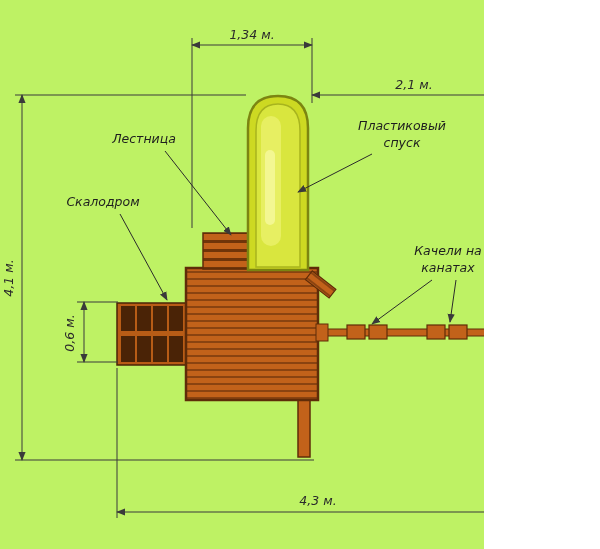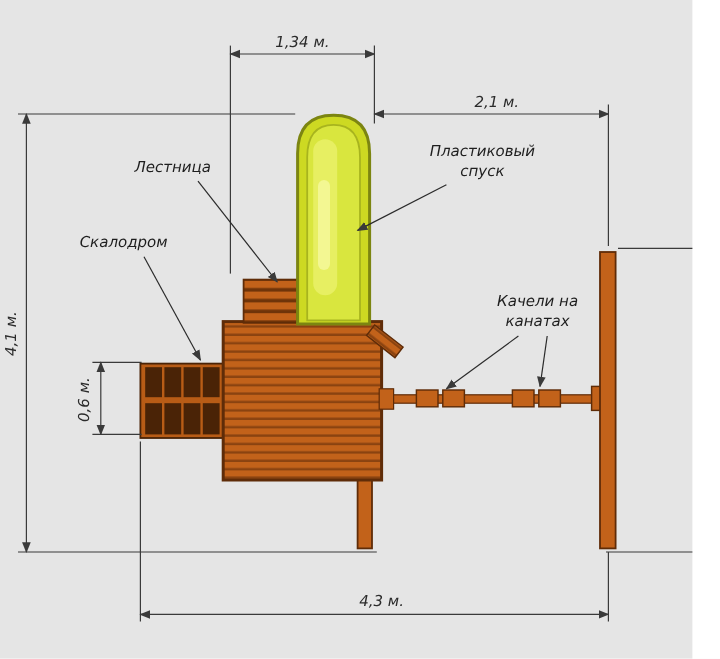--- a/index.html
+++ b/index.html
@@ -1,16 +1,16 @@
 <!DOCTYPE html>
 <html><head>
 <meta charset="utf-8">
 <style>
   html,body{margin:0;padding:0;background:#ffffff;}
-  .canvas{width:577px;height:549px;position:relative;background:#e5e5e5;overflow:hidden;}
+  .canvas{width:484px;height:549px;position:relative;background:#bef264;overflow:hidden;}
   .dim-text{font-family:"DejaVu Sans",sans-serif;font-style:italic;font-size:12.5px;fill:#2b2b2b;}
   .callout-text{font-family:"DejaVu Sans",sans-serif;font-style:italic;font-size:12.5px;fill:#1e1e1e;}
   .thin{stroke:#3a3a3a;stroke-width:1;fill:none;}
   .dim{stroke:#3a3a3a;stroke-width:1;fill:none;}
   .leader{stroke:#2b2b2b;stroke-width:1;fill:none;}
 </style>
 </head>
 <body>
 
 <div class="canvas">

